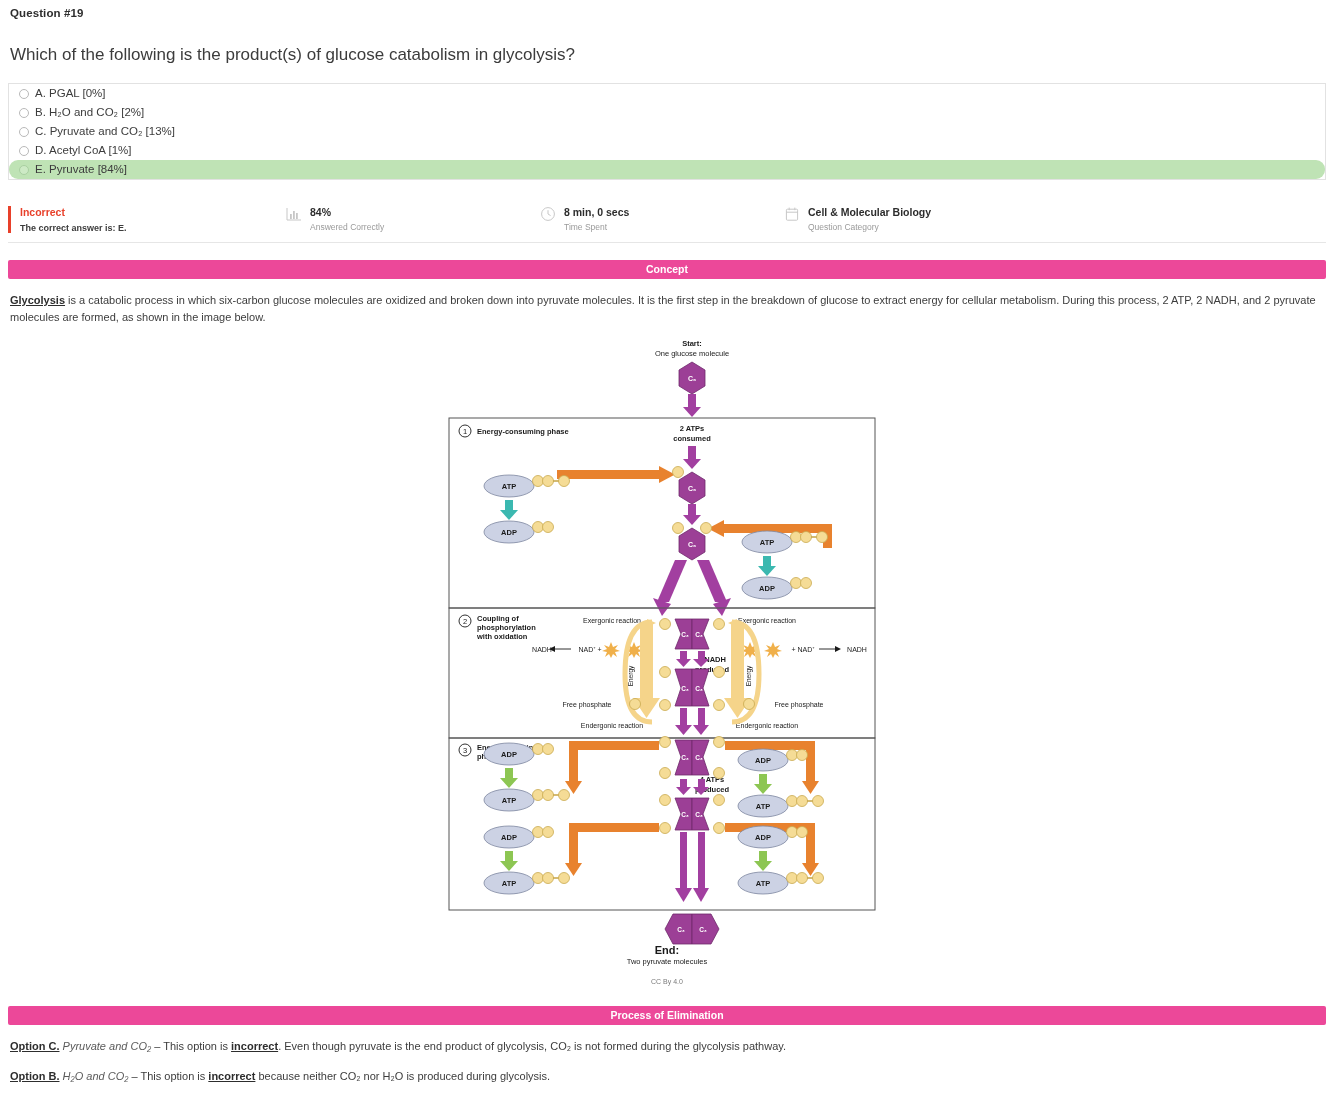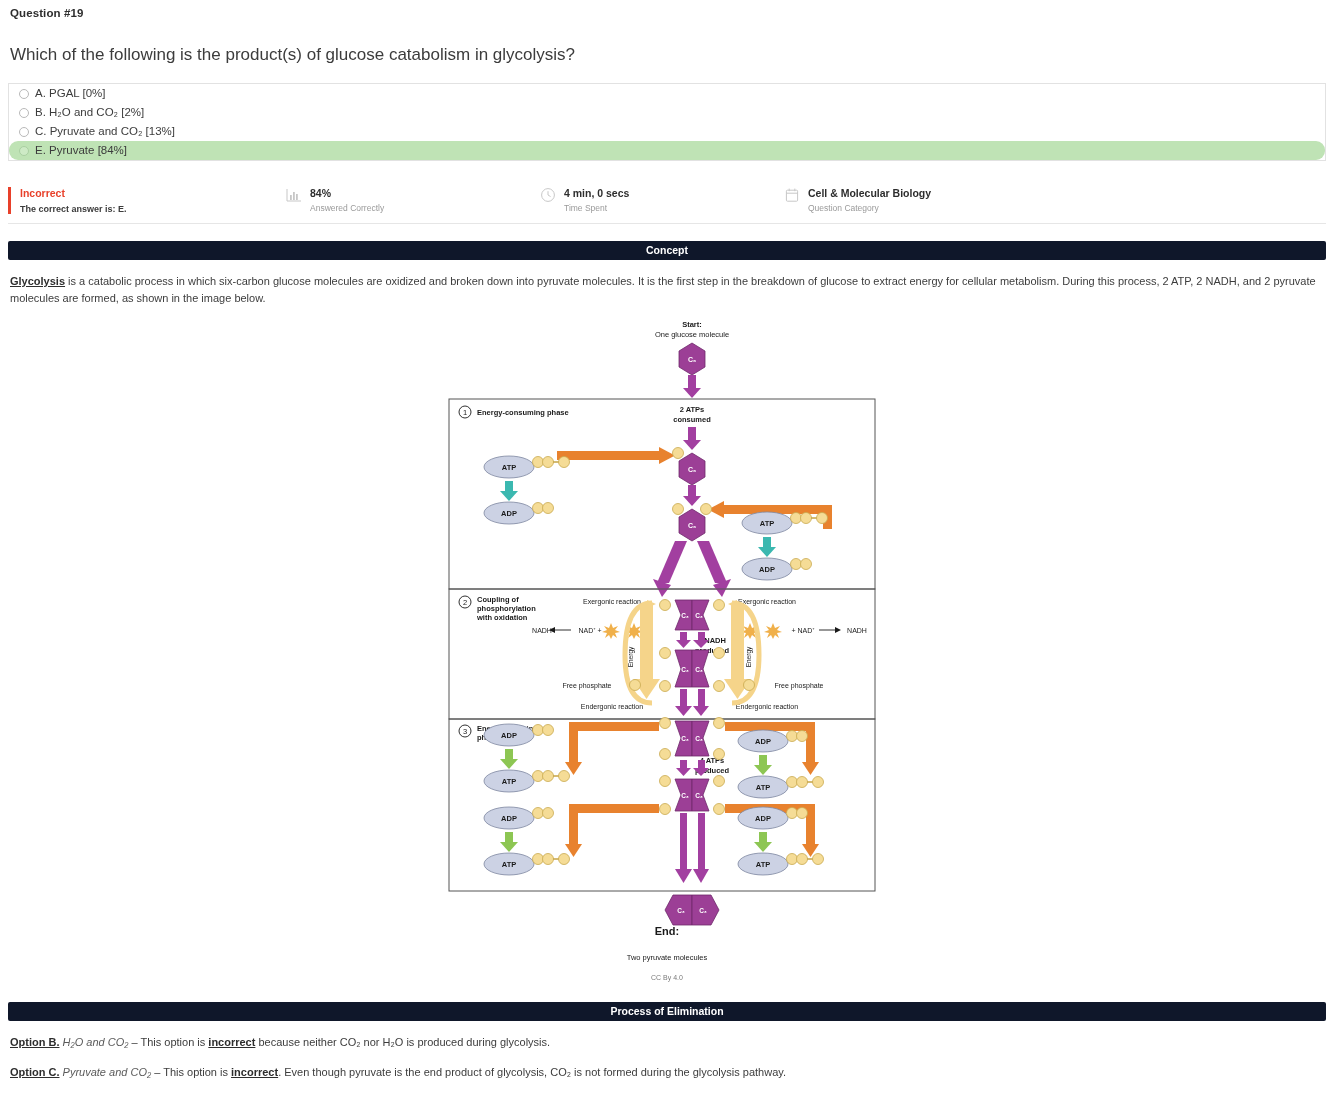--- a/index.html
+++ b/index.html
@@ -64,21 +64,21 @@
   .stat-c { width: 244px; flex: 0 0 244px; }
   .stat-d { flex: 1 1 auto; }
 
   .stat-ico { width: 16px; height: 16px; margin-right: 8px; flex: 0 0 16px; opacity: .55; }
   .stat-txt .big { font-size: 10.5px; font-weight: bold; color: #2d2d2d; }
   .stat-txt .small { font-size: 8.5px; color: #9a9a9a; margin-top: 4px; }
 
   
   .banner {
     margin: 17px 2px 0 2px;
-    background: #0f172a;
+    background: #ec4899;
     color: #ffffff;
     text-align: center;
     font-size: 10.5px; font-weight: bold;
     height: 19px; line-height: 19px;
     border-radius: 2px;
   }
 
   
   .para {
     font-size: 11px; color: #3c3c3c;
@@ -110,20 +110,24 @@
       <span class="radio"></span>
       <span class="ch-label">A. PGAL [0%]</span>
     </div>
     <div class="choice">
       <span class="radio"></span>
       <span class="ch-label">B. H₂O and CO₂ [2%]</span>
     </div>
     <div class="choice">
       <span class="radio"></span>
       <span class="ch-label">C. Pyruvate and CO₂ [13%]</span>
+    </div>
+    <div class="choice">
+      <span class="radio"></span>
+      <span class="ch-label">D. Acetyl CoA [1%]</span>
     </div>
     <div class="choice correct">
       <span class="radio"></span>
       <span class="ch-label">E. Pyruvate [84%]</span>
     </div>
   </div>
 
   <div class="stats-wrap">
 
     <div class="stat-cell stat-result">
@@ -145,21 +149,21 @@
         <div class="small">Answered Correctly</div>
       </div>
     </div>
 
     <div class="stat-cell stat-c">
       <svg class="stat-ico" viewBox="0 0 16 16">
         <circle cx="8" cy="8" r="6.4" fill="none" stroke="#9a9a9a" stroke-width="1"></circle>
         <path d="M8 4.2 V8 L10.6 9.6" fill="none" stroke="#9a9a9a" stroke-width="1"></path>
       </svg>
       <div class="stat-txt">
-        <div class="big">4 min, 0 secs</div>
+        <div class="big">8 min, 0 secs</div>
         <div class="small">Time Spent</div>
       </div>
     </div>
 
     <div class="stat-cell stat-d">
       <svg class="stat-ico" viewBox="0 0 16 16">
         <rect x="2.4" y="3.2" width="11.2" height="11" rx="1" fill="none" stroke="#9a9a9a" stroke-width="1"></rect>
         <path d="M2.4 6.2 H13.6" stroke="#9a9a9a" stroke-width="1"></path>
         <path d="M5.2 1.6 V4.2 M10.8 1.6 V4.2" stroke="#9a9a9a" stroke-width="1"></path>
       </svg>
@@ -539,32 +543,32 @@
         </g>
         <g>
           <polygon points="245,578 245,608 264,608 272,593 264,578" fill="#9c3f96" stroke="#6e2a6b" stroke-width="0.8"></polygon>
           <text x="256" y="596" font-size="6.5" font-weight="bold" text-anchor="middle" fill="#ffffff">C₃</text>
         </g>
         <text x="245" y="603" font-size="7.5" font-weight="bold" text-anchor="middle" fill="#1a1a1a" opacity="0">End:</text>
       </svg>
 
       <div style="text-align:center;margin-top:-12px;">
         <div style="font-size:11px;font-weight:bold;color:#1a1a1a;">End:</div>
-        <div style="font-size:7.5px;color:#1a1a1a;margin-top:16px;">Two pyruvate molecules</div>
+        <div style="font-size:7.5px;color:#1a1a1a;margin-top:1px;">Two pyruvate molecules</div>
       </div>
       <div class="fig-cap">CC By 4.0</div>
     </div>
   </div>
 
   <div class="banner poe">Process of Elimination</div>
 
+
+  <div class="para" style="margin-top:13px;">
+    <b>Option C.</b>
+    <i>Pyruvate and CO₂</i><span> – This option is </span><b>incorrect</b><span>. Even though pyruvate is the end product of glycolysis, CO₂ is not formed during the glycolysis pathway.</span>
+  </div>
 
   <div class="para" style="margin-top:13px;">
     <b>Option B.</b>
     <i>H₂O and CO₂</i><span> – This option is </span><b>incorrect</b><span> because neither CO₂ nor H₂O is produced during glycolysis.</span>
   </div>
 
-  <div class="para" style="margin-top:13px;">
-    <b>Option C.</b>
-    <i>Pyruvate and CO₂</i><span> – This option is </span><b>incorrect</b><span>. Even though pyruvate is the end product of glycolysis, CO₂ is not formed during the glycolysis pathway.</span>
-  </div>
-
 </div>
 
 </body></html>

